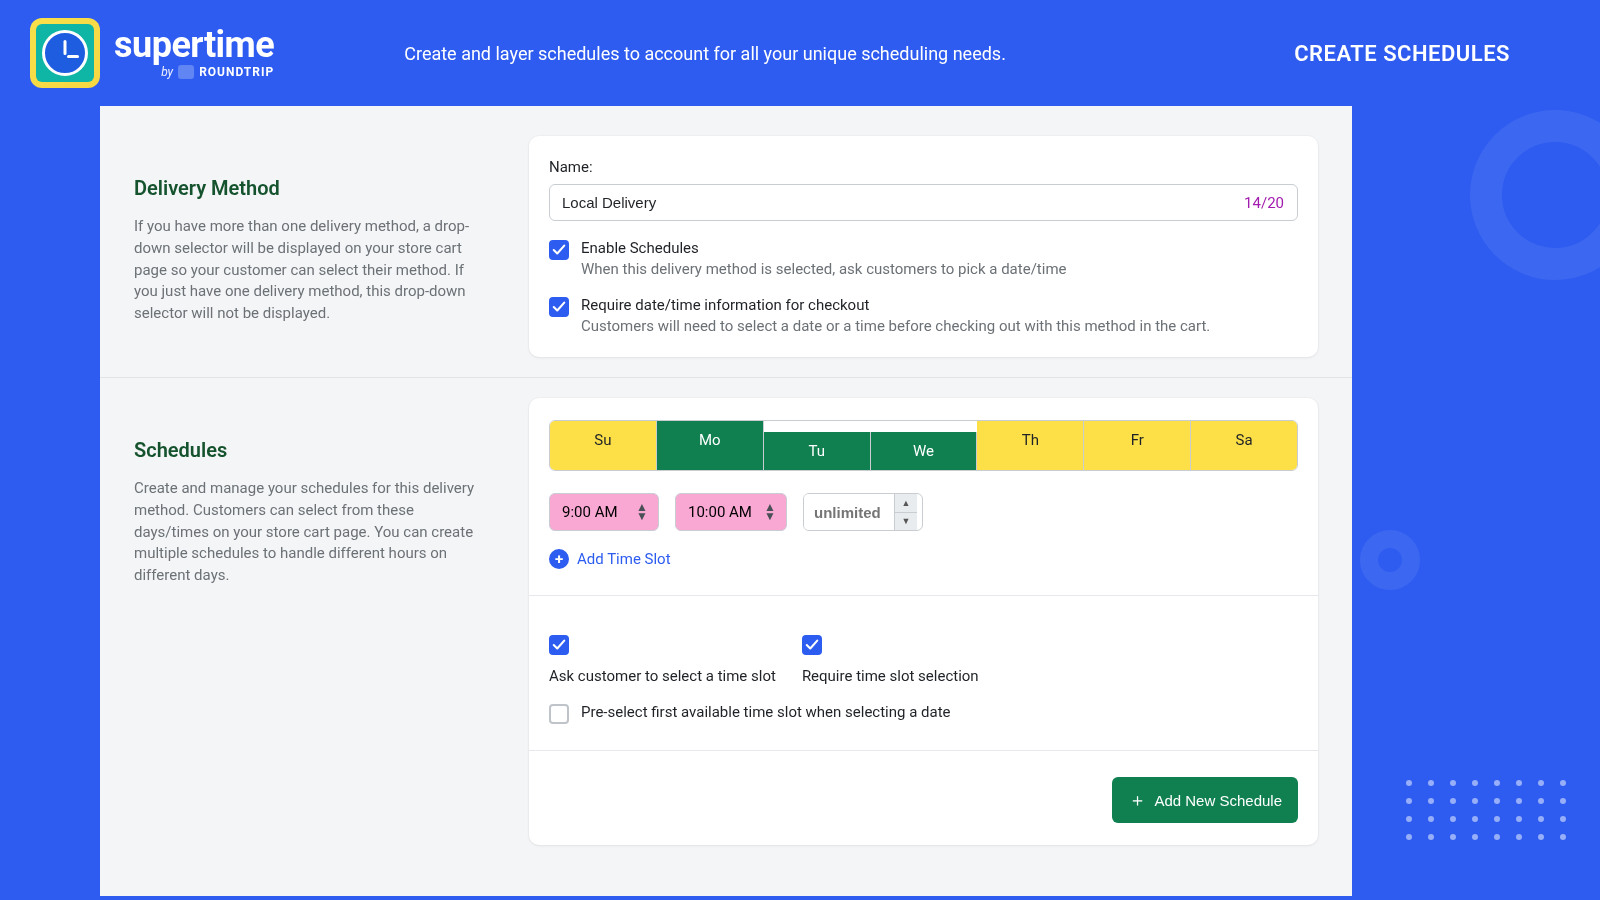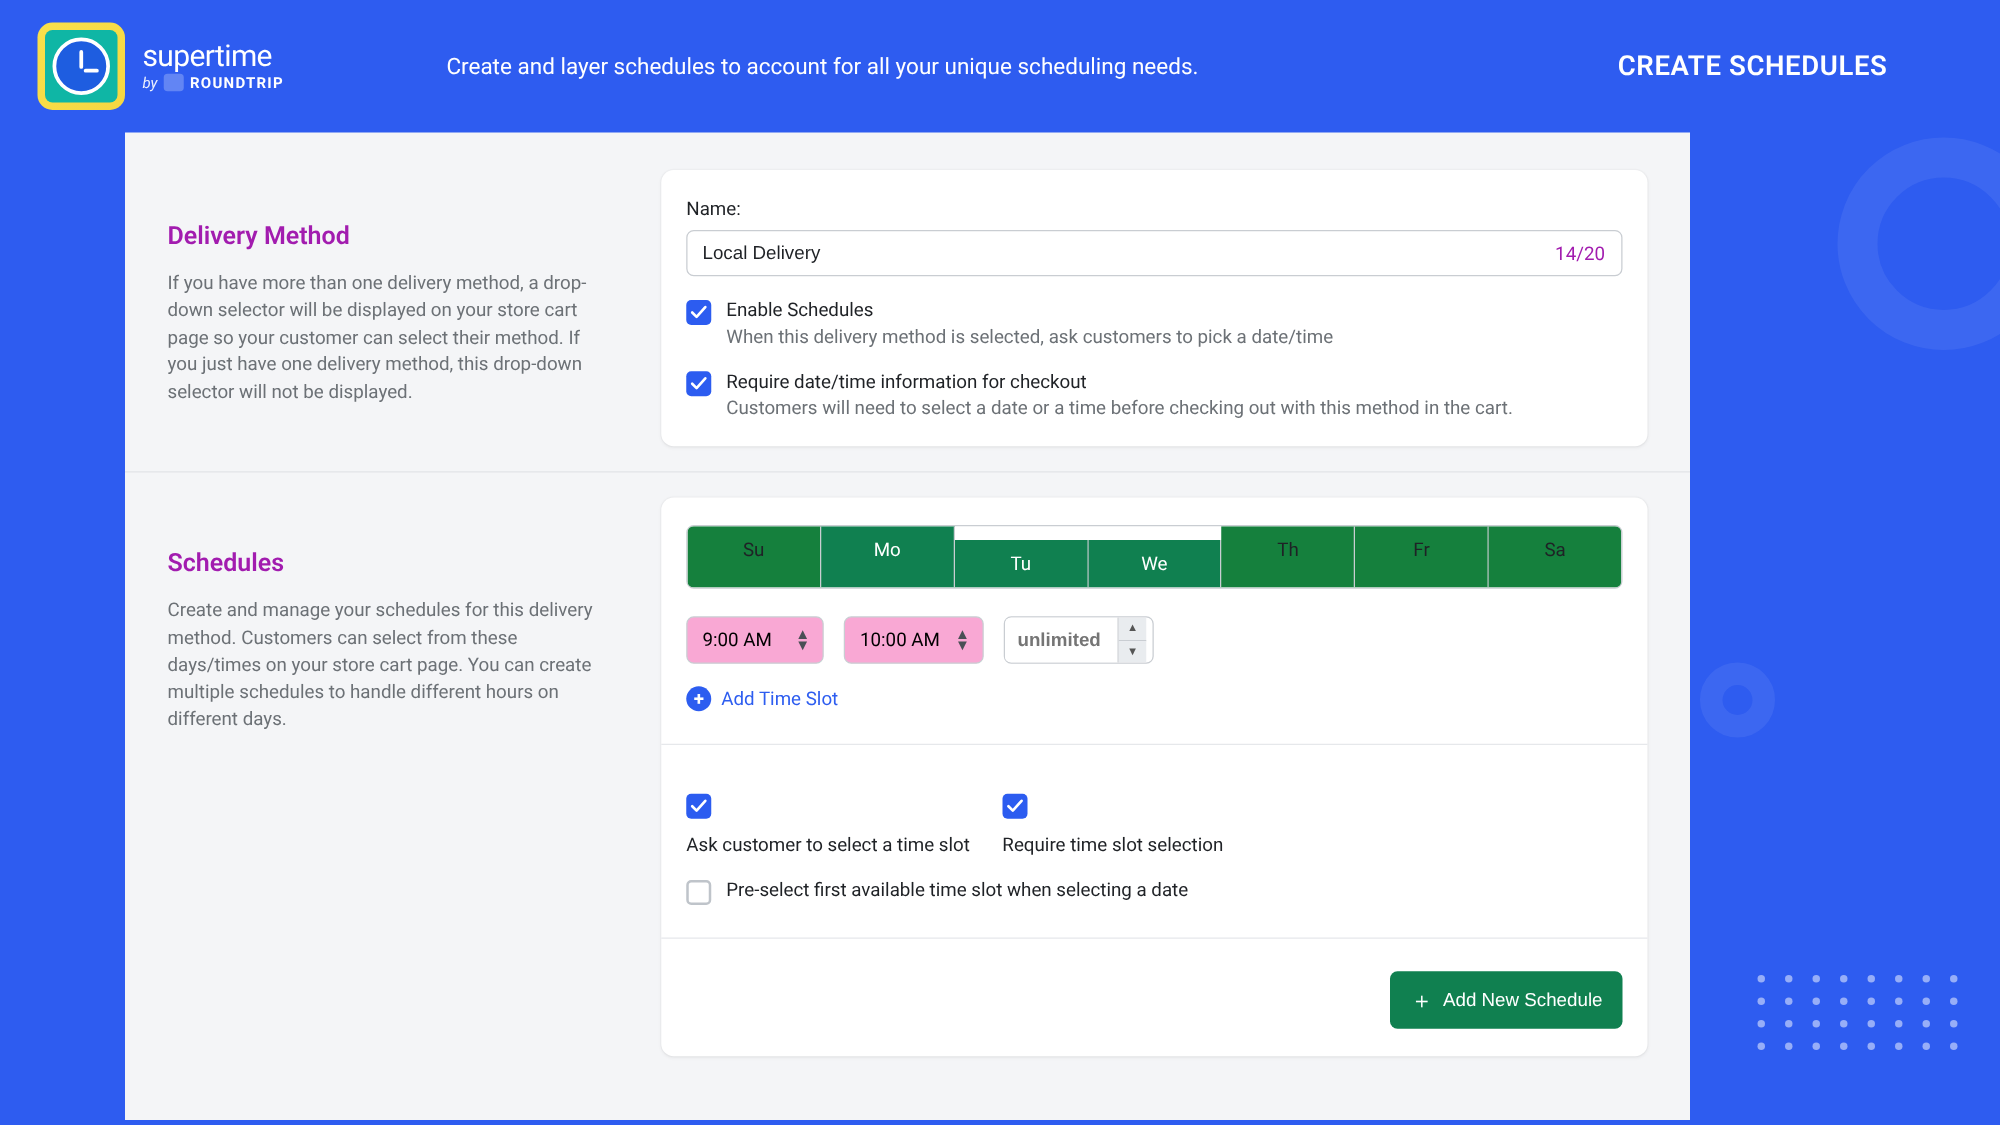--- a/index.html
+++ b/index.html
@@ -27,40 +27,40 @@
     position:absolute; inset:6px; background:#0fb6a5; border-radius:6px;
   }
   .logo-clock{
     position:relative; width:46px;height:46px;border-radius:50%;
     background:#1e5de0; border:3px solid #fff;
     display:flex;align-items:center;justify-content:center;
   }
   .logo-clock::before{content:'';position:absolute;width:3px;height:15px;background:#fff;border-radius:2px;top:7px;left:50%;transform:translateX(-50%);}
   .logo-clock::after{content:'';position:absolute;width:12px;height:3px;background:#fff;border-radius:2px;top:22px;left:22px;}
   .brand-txt { margin-left:14px; }
-  .brand-main { font-size:24px; font-weight:400; letter-spacing:-0.5px; line-height:1;}
+  .brand-main { font-size:36px; font-weight:700; letter-spacing:-0.5px; line-height:1;}
   .brand-sub { display:flex; justify-content:flex-end; align-items:center; gap:5px; font-size:12px; margin-top:2px;}
   .brand-sub .by{opacity:.9;font-style:italic;}
   .brand-sub .rt-badge{background:rgba(255,255,255,.25);border-radius:3px;width:16px;height:14px;display:inline-block;}
   .brand-sub .rt-text{font-weight:700;letter-spacing:1px;}
   .tagline{ margin-left:130px; font-size:18px; }
   .page-title{ margin-left:auto; font-size:22px; font-weight:600; letter-spacing:.5px;}
   .panel{
     background:#f4f5f7;
     margin: 0 0 0 100px;
     width:1252px;
     min-height:790px;
     padding: 30px 0 40px 0;
   }
   .section{ display:flex; padding: 0 34px; }
   .section + .section { border-top:1px solid #e1e3e7; margin-top:20px; padding-top:20px;}
   .side{
     width:395px; padding-right:40px; padding-top:40px;
   }
-  .side h2{ font-size:20px; font-weight:600; color:#a21caf; margin-bottom:16px;}
+  .side h2{ font-size:20px; font-weight:600; color:#14532d; margin-bottom:16px;}
   .side p{ font-size:15px; line-height:1.45; color:#6c7176;}
   .card{
     flex:1;
     background:#fff;
     border-radius:10px;
     box-shadow:0 1px 3px rgba(0,0,0,.06),0 0 0 1px rgba(0,0,0,.02);
     padding:22px 20px;
   }
   .field-label{font-size:15px;color:#1f2226;margin-bottom:8px;}
   .text-input{
@@ -79,21 +79,21 @@
   .cbox.empty{background:#fff;border:2px solid #bfc4ca;}
   .check-text .t1{font-size:15px;color:#1f2226;}
   .check-text .t2{font-size:15px;color:#6c7176;margin-top:3px;}
   .inline-checks{display:flex;gap:26px;flex-wrap:wrap;}
   .inline-checks .check-row{margin-top:12px;flex-direction:column;}
   .day-group{
     display:flex;border:1px solid #c9cdd2;border-radius:6px;overflow:hidden;
   }
   .day{
     flex:1;text-align:center;padding:10px 0;font-size:15px;color:#1f2226;
-    border-right:1px solid #c9cdd2;background:#15803d;cursor:pointer;user-select:none;
+    border-right:1px solid #c9cdd2;background:#fde047;cursor:pointer;user-select:none;
   }
   .day:last-child{border-right:none;}
   .day.on{background:#108050;color:#fff;}
   .day.on + .day.on{border-left-color:rgba(255,255,255,0);margin-top:11px;}
   .slot-row{display:flex;gap:16px;margin-top:22px;align-items:stretch;}
   .select-like{
     border:1px solid #c9cdd2;border-radius:6px;padding:9px 34px 9px 12px;
     font-size:15px;min-width:110px;position:relative;background:#f9a8d4;
   }
   .select-like .caret{

